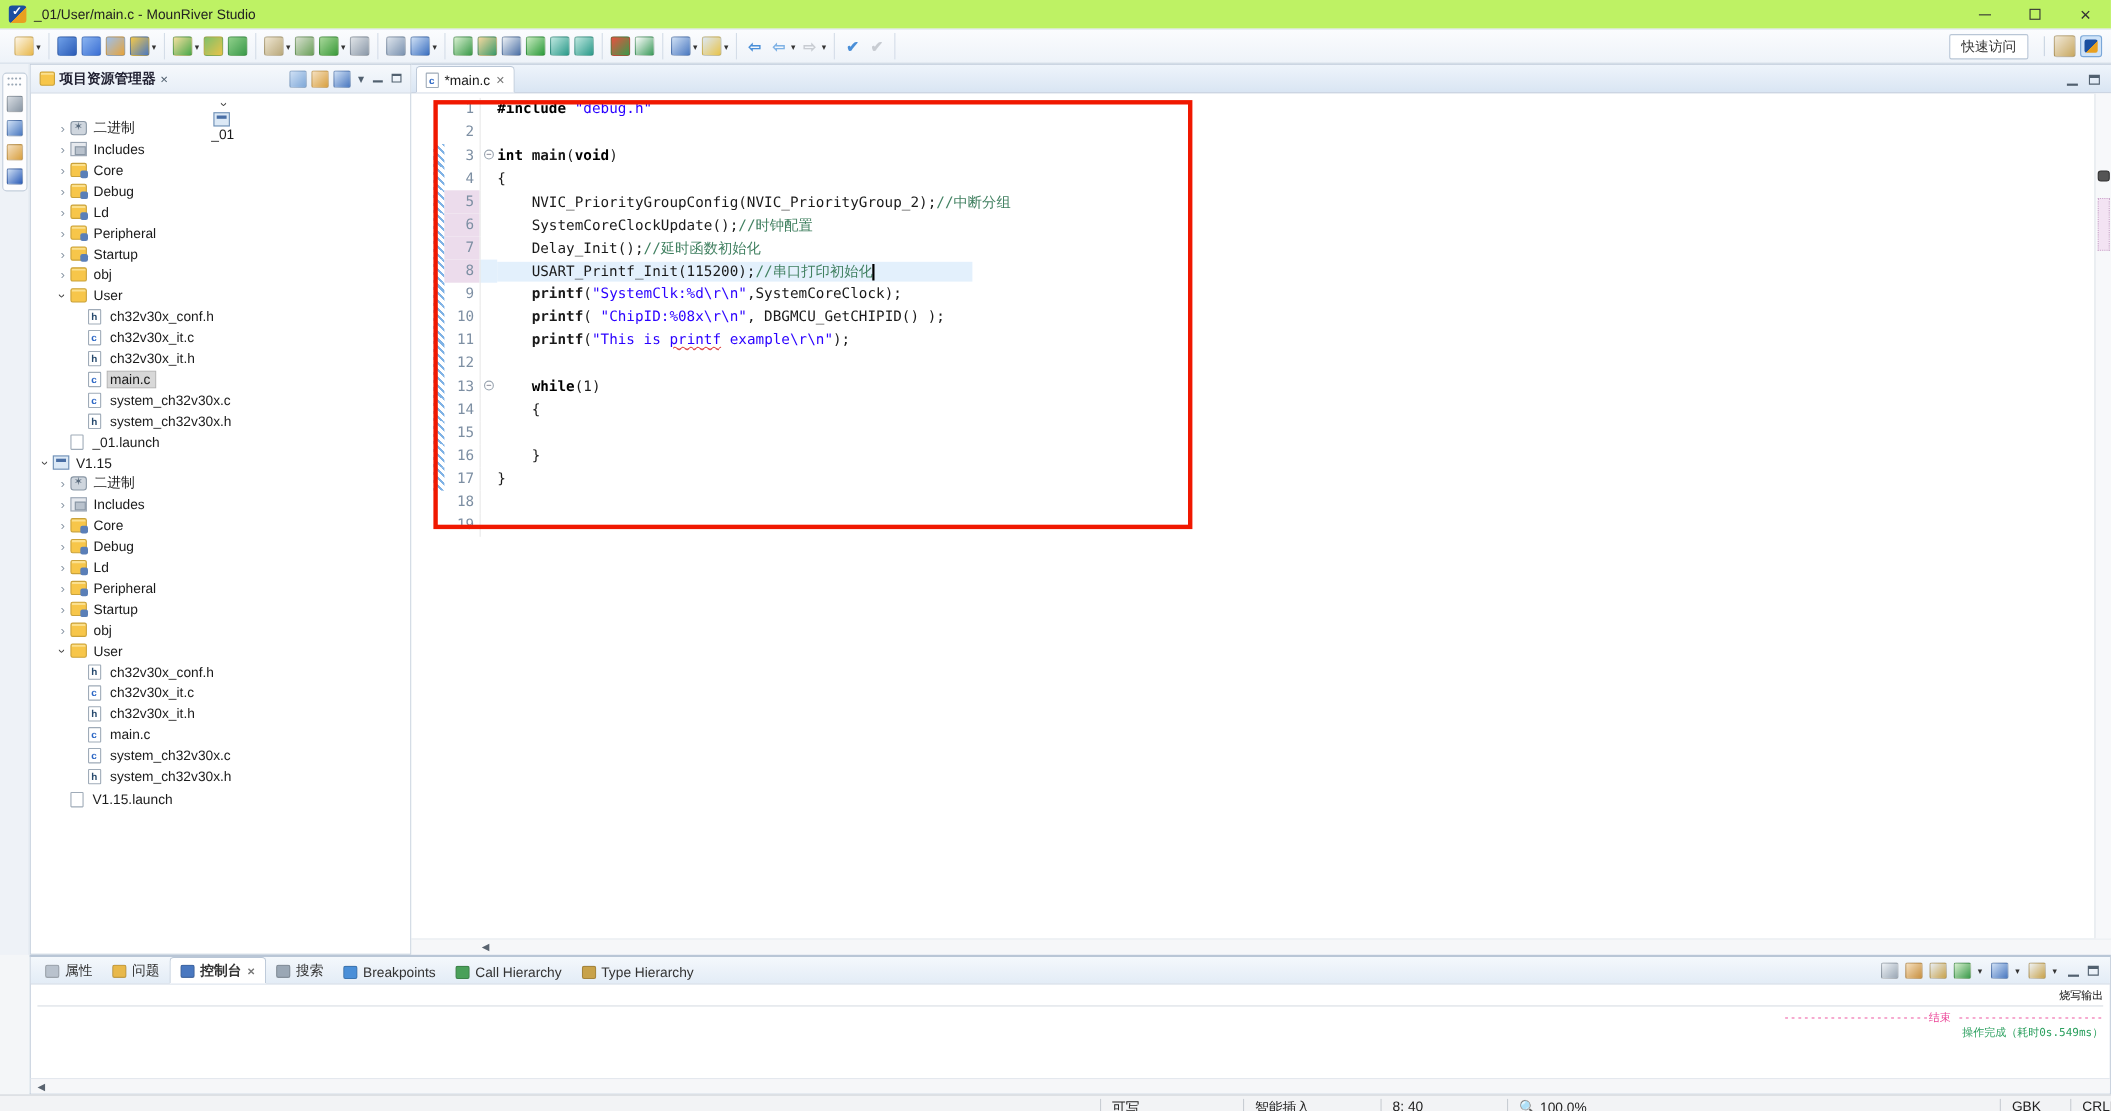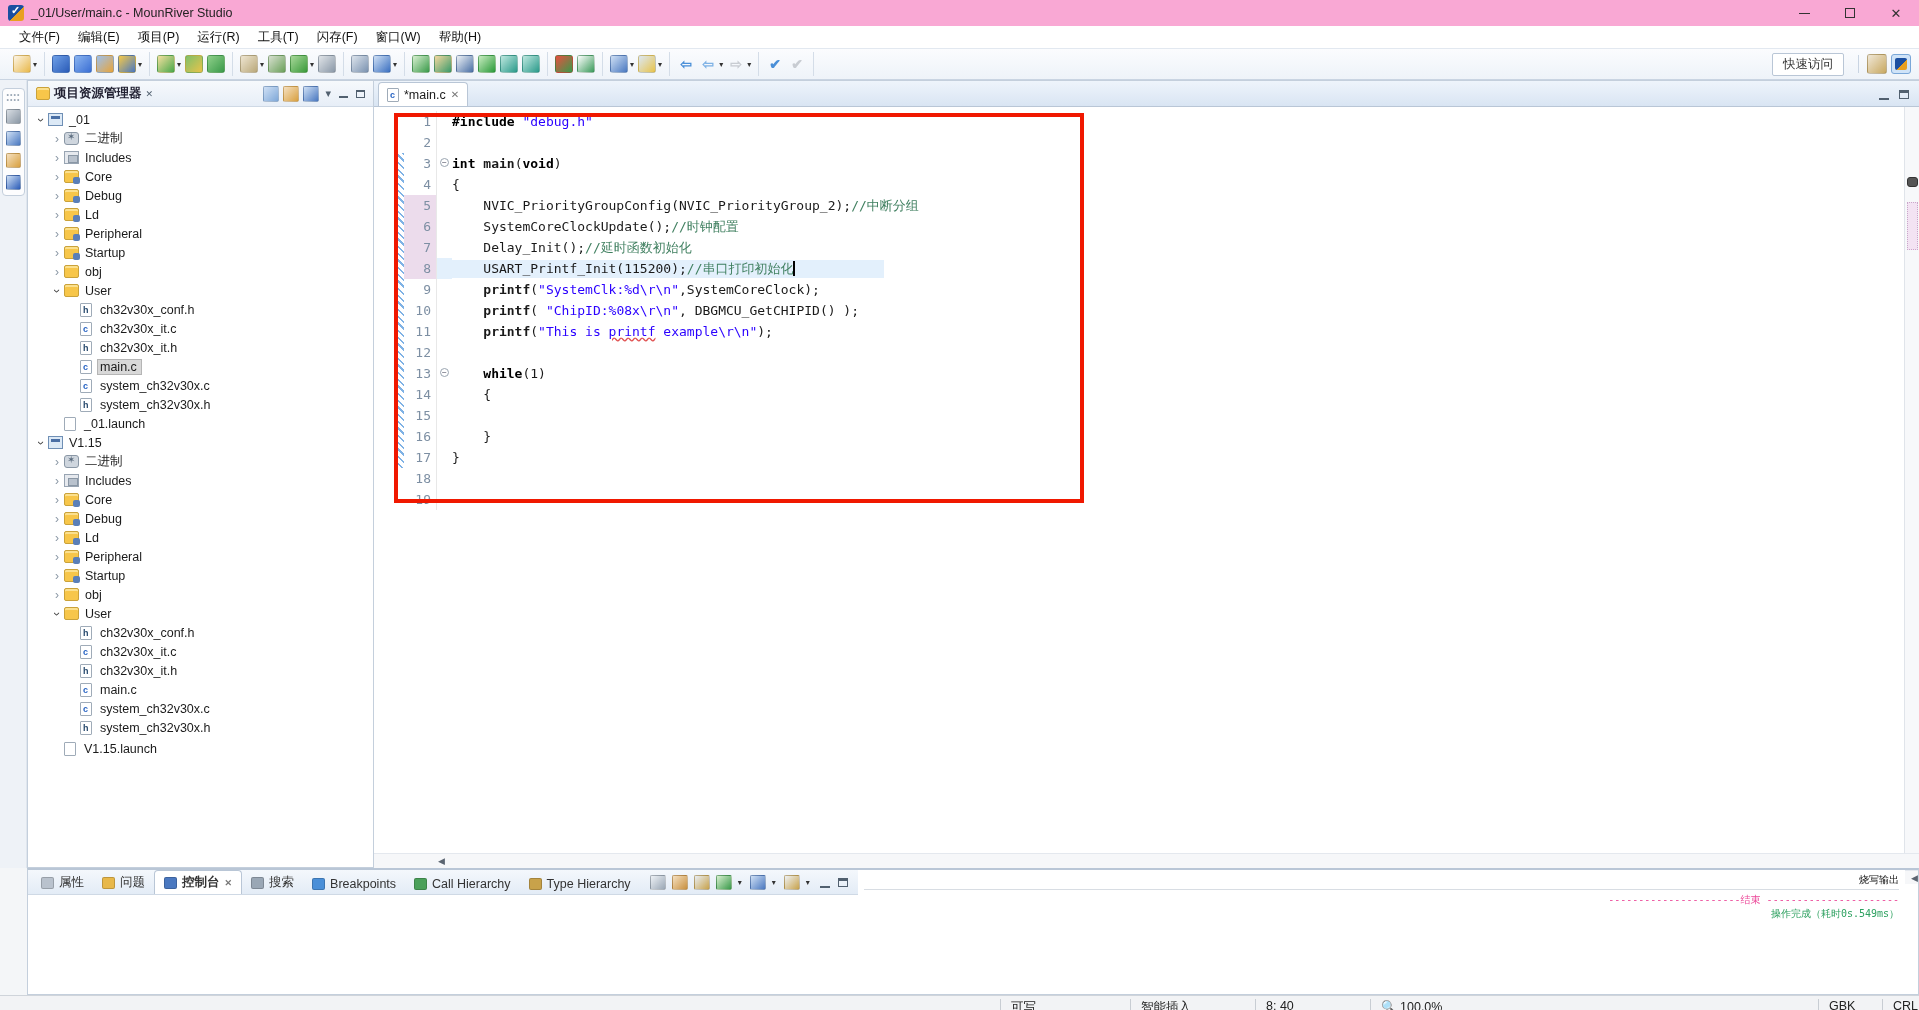--- a/index.html
+++ b/index.html
@@ -1,21 +1,21 @@
 <!DOCTYPE html>
 <html><head>
 <meta charset="utf-8">
 <style>
   * { margin:0; padding:0; box-sizing:border-box; }
   html,body { width:1919px; height:1010px; overflow:hidden; background:#fff;
     font-family:"Liberation Sans", sans-serif; font-size:13px; color:#1a1a1a; }
   .app { position:relative; width:1919px; height:1010px; background:#f4f6f8; display:flex; flex-direction:column; }
 
   
-  .titlebar { height:26px; background:#f9a8d4; display:flex; align-items:center; padding-left:8px; flex:0 0 auto; }
+  .titlebar { height:26px; background:#bef264; display:flex; align-items:center; padding-left:8px; flex:0 0 auto; }
   .applogo { width:16px; height:16px; border-radius:3px; background:linear-gradient(135deg,#1b4fa0 55%,#e8a020 55%); position:relative; margin-right:7px; }
   .applogo::after { content:"✓"; position:absolute; left:3px; top:-1px; color:#fff; font-size:11px; font-weight:bold; }
   .wintitle { font-size:12.5px; color:#222; }
   .wincontrols { margin-left:auto; display:flex; height:100%; }
   .winbtn { width:46px; height:100%; display:flex; align-items:center; justify-content:center; color:#444; }
   .glyph-min { width:11px; height:1px; background:#333; display:inline-block; }
   .glyph-max { width:10px; height:10px; border:1px solid #333; display:inline-block; }
   .glyph-close { font-size:13px; color:#333; }
 
   
@@ -99,21 +99,21 @@
   .tf { font-weight:bold;margin-top:44px; }
   .caret { display:inline-block; width:1.5px; height:15px; background:#000; vertical-align:text-bottom; }
   .redrect { position:absolute; left:20px; top:6px; width:690px; height:390px; border:4px solid #f01800; pointer-events:none; z-index:5; }
   .ovruler { width:15px; background:#f7f8fa; border-left:1px solid #e0e4ea; position:relative; flex:0 0 auto; }
   .ov-thumb { position:absolute; left:2px; top:70px; width:11px; height:10px; background:#555; border-radius:3px; border:1px solid #333; }
   .ov-range { position:absolute; left:2px; top:95px; width:11px; height:48px; background:#f3e3f3; border:1px dotted #caa8ca; }
   .hscroll { height:15px; border-top:1px solid #e4e8ee; background:#f6f7f9; display:flex; align-items:center; padding-left:64px; }
   .hscroll .larr { color:#5a6470; font-size:9px; }
 
   
-  .console { height:127px; background:#fff; border:1px solid #c4cfdc; border-top:2px solid #b9c6d6; display:flex; flex:0 0 auto; margin-left:27px; }
+  .console { height:127px; background:#fff; border:1px solid #c4cfdc; border-top:2px solid #b9c6d6; display:flex; flex-direction:column; flex:0 0 auto; margin-left:27px; }
   .ctabs { height:25px; background:linear-gradient(#f4f8fc,#e3ecf6); display:flex; align-items:flex-end; padding-left:4px; border-bottom:1px solid #cfd9e5; }
   .ctab { display:flex; align-items:center; gap:5px; padding:3px 9px; font-size:12.5px; color:#333; }
   .ctab.active { background:#fff; border:1px solid #b9c6d6; border-bottom:none; border-radius:4px 4px 0 0; font-weight:bold; }
   .cticon { width:13px; height:12px; border-radius:2px; border:1px solid rgba(0,0,0,.18); flex:0 0 auto; }
   .ctabs .spacer { flex:1; }
   .ctools { display:flex; align-items:center; gap:6px; padding:0 10px 4px; }
   .ctools .ci { width:16px; height:15px; border-radius:2px; border:1px solid rgba(0,0,0,.14); }
   .console-body { flex:1; font-family:"DejaVu Sans Mono", monospace; font-size:10px; padding:3px 6px; overflow:hidden;text-align:right; }
   .cb-title { color:#111; border-bottom:1px solid #d8dde3; padding-bottom:2px; margin-bottom:3px; font-family:"Liberation Sans",sans-serif; }
   .cb-sep { color:#ec4899; }
@@ -138,30 +138,20 @@
         </span>
       <span class="winbtn">
           <span class="glyph-max"></span>
         </span>
       <span class="winbtn">
           <span class="glyph-close">✕</span>
         </span>
     </div>
   </div>
 
-  <div class="menubar" id="menubar">
-      <span class="menu-item">文件(F)</span>
-      <span class="menu-item">编辑(E)</span>
-      <span class="menu-item">项目(P)</span>
-      <span class="menu-item">运行(R)</span>
-      <span class="menu-item">工具(T)</span>
-      <span class="menu-item">闪存(F)</span>
-      <span class="menu-item">窗口(W)</span>
-      <span class="menu-item">帮助(H)</span>
-    </div>
 
   <div class="toolbar" id="toolbar">
       <span class="tgroup">
         <span class="tbicon" style="background: linear-gradient(135deg, rgb(253, 246, 232), rgb(232, 184, 74));"></span>
         <span class="dd">▾</span>
       </span>
       <span class="tgroup">
         <span class="tbicon" style="background: linear-gradient(135deg, rgb(111, 160, 232), rgb(43, 92, 184));"></span>
         <span class="tbicon" style="background: linear-gradient(135deg, rgb(138, 180, 240), rgb(59, 111, 212));"></span>
         <span class="tbicon" style="background: linear-gradient(135deg, rgb(156, 192, 238), rgb(232, 164, 58));"></span>
@@ -244,21 +234,21 @@
         <span class="vh-glyph" style="font-size:9px;">✕</span>
         <span class="spacer"></span>
         <span class="vh-ic" style="background:linear-gradient(135deg,#cfe0f5,#7fa8d8);"></span>
         <span class="vh-ic" style="background:linear-gradient(135deg,#f5e0c0,#d8a040);"></span>
         <span class="vh-ic" style="background:linear-gradient(135deg,#cfe0f5,#4a78c0);"></span>
         <span class="vh-glyph">▾</span>
         <span class="vh-glyph"><span style="display:inline-block;width:9px;height:2px;background:#51606f;"></span></span>
         <span class="vh-glyph"><span style="display:inline-block;width:9px;height:8px;border:1px solid #51606f;border-top-width:2px;"></span></span>
       </div>
       <div class="tree" id="tree">
-          <div class="trow" style="padding-left: 6px;">
+          <div class="trow" style="padding-left: 6px; flex-direction: column;">
             <span class="arr exp">›</span>
             <span class="ticon ic-project"></span>
             <span class="lbl">_01</span>
           </div>
           <div class="trow" style="padding-left: 22px;">
             <span class="arr">›</span>
             <span class="ticon ic-binary"></span>
             <span class="lbl">二进制</span>
           </div>
           <div class="trow" style="padding-left: 22px;">

